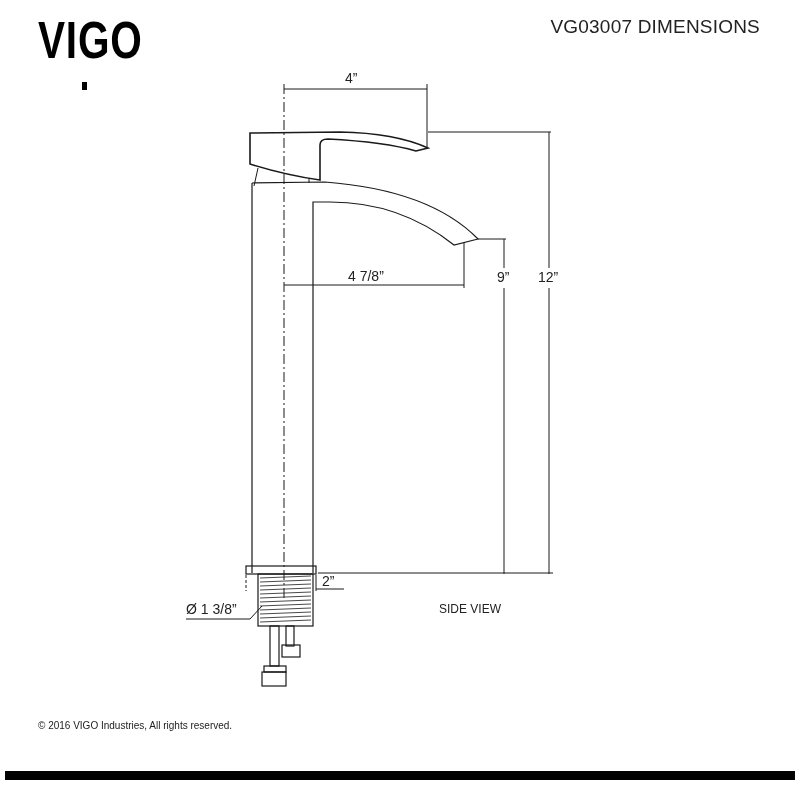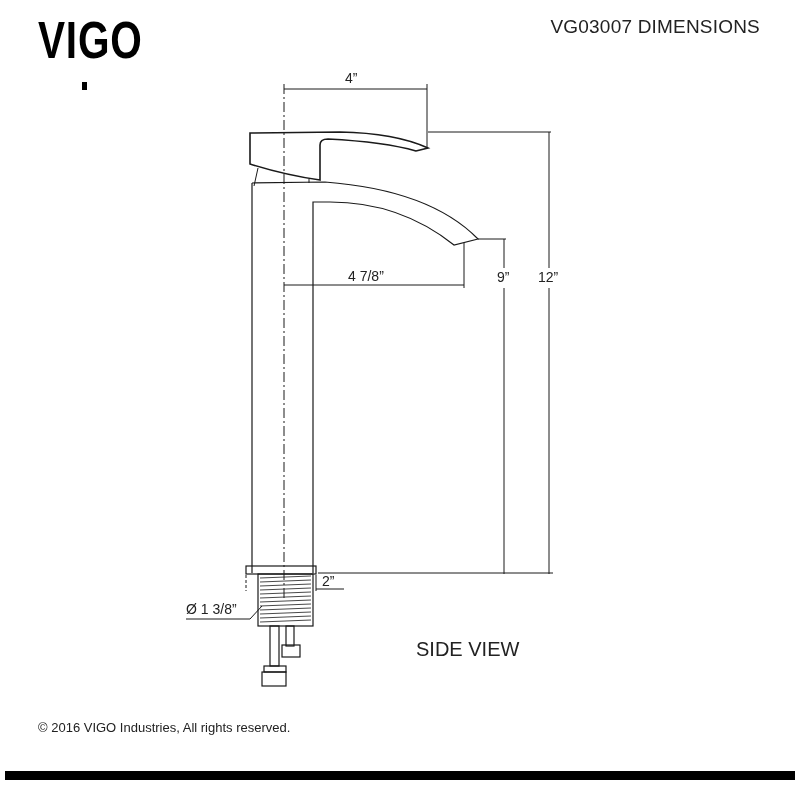--- a/index.html
+++ b/index.html
@@ -1,24 +1,24 @@
 <!DOCTYPE html>
 <html><head>
   <meta charset="utf-8">
   <style>
     html, body { margin: 0; padding: 0; background: #ffffff; }
     body { width: 800px; height: 800px; position: relative; overflow: hidden; font-family: "Liberation Sans", sans-serif; color: #1a1a1a; }
     .logo { position: absolute; left: 38px; top: 14px; font-family: "Liberation Sans", sans-serif; font-weight: 700; font-size: 52px; letter-spacing: 1px; color: #000; transform: scaleX(0.78); transform-origin: left top; line-height: 1; }
     .logo-dot { position: absolute; left: 82px; top: 82px; width: 5px; height: 8px; background: #000; }
     .doc-title { position: absolute; right: 40px; top: 16px; font-size: 19px; color: #222; letter-spacing: 0.2px; }
-    .copyright { position: absolute; left: 38px; top: 720px; font-size: 13px; color: #222; }
+    .copyright { position: absolute; left: 38px; top: 720px; font-size: 10px; color: #222; }
     .bottom-bar { position: absolute; left: 5px; right: 5px; top: 771px; height: 9px; background: #000; }
     svg.drawing { position: absolute; left: 0; top: 0; }
     .dim-label { font-family: "Liberation Sans", sans-serif; font-size: 14px; fill: #222; }
-    .view-label { position: absolute; left: 416px; top: 602px; font-size: 20px; color: #222; margin-top: 36px; }
+    .view-label { position: absolute; left: 439px; top: 602px; font-size: 12px; color: #222; }
   </style>
 </head>
 <body>
 
 <div class="logo">VIGO</div>
 <div class="logo-dot"></div>
 
 <div class="doc-title">VG03007 DIMENSIONS</div>
 
 <svg class="drawing" width="800" height="800" viewBox="0 0 800 800" xmlns="http://www.w3.org/2000/svg">

